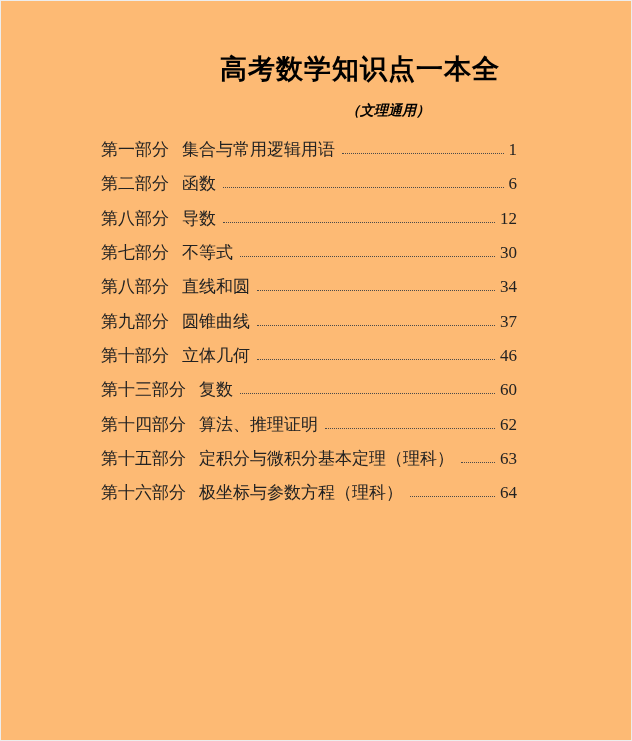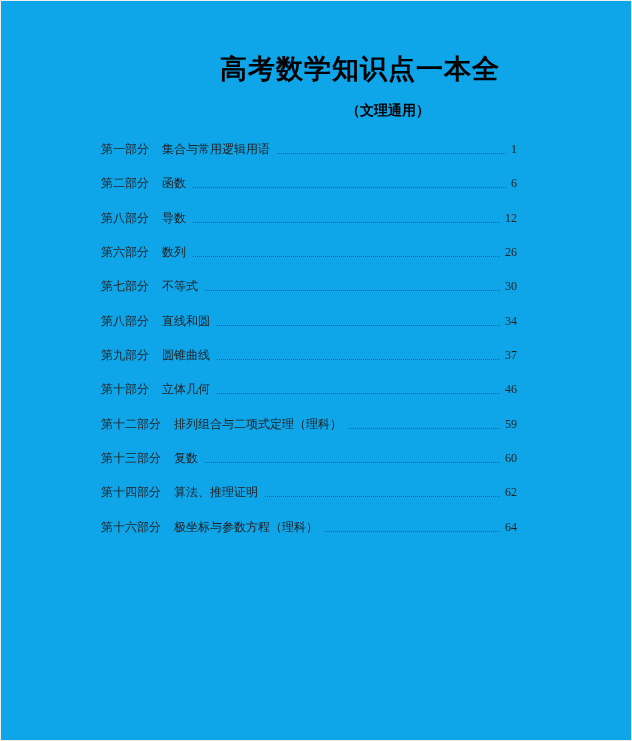--- a/index.html
+++ b/index.html
@@ -5,21 +5,21 @@
   html, body {
     margin: 0;
     padding: 0;
     background: #ffffff;
   }
   .page {
     position: relative;
     width: 632px;
     height: 741px;
     box-sizing: border-box;
-    background: #0ea5e9;
+    background: #fdba74;
     border: 1px solid #ededed;
     overflow: hidden;
     font-family: "Liberation Serif", "DejaVu Serif", serif;
     color: #1a1a1a;
   }
   .doc-title {
     position: absolute;
     top: 50px;
     left: 0;
     right: 0;
@@ -37,32 +37,33 @@
     top: 101px;
     left: 0;
     right: 0;
     padding-left: 144px;
     text-align: center;
     font-family: "Liberation Sans", "DejaVu Sans", sans-serif;
     font-weight: bold;
     font-size: 14px;
     color: #000000;
     white-space: nowrap;
+    font-style: italic;
   }
   .toc {
     position: absolute;
     top: 141px;
     left: 100px;
     right: 114px;
   }
   .toc-row {
     display: flex;
     align-items: flex-start;
     height: 34.35px;
-    font-size: 12px;
+    font-size: 17px;
     line-height: 15px;
     color: #222222;
   }
   .toc-part {
     white-space: nowrap;
     margin-right: 13px;
   }
   .toc-entry-title {
     white-space: nowrap;
   }
@@ -103,26 +104,20 @@
 
     <div class="toc-row">
       <span class="toc-part">第八部分</span>
       <span class="toc-entry-title">导数</span>
       <span class="toc-leader"></span>
       <span class="toc-page">12</span>
     </div>
 
 
 
-    <div class="toc-row">
-      <span class="toc-part">第六部分</span>
-      <span class="toc-entry-title">数列</span>
-      <span class="toc-leader"></span>
-      <span class="toc-page">26</span>
-    </div>
 
     <div class="toc-row">
       <span class="toc-part">第七部分</span>
       <span class="toc-entry-title">不等式</span>
       <span class="toc-leader"></span>
       <span class="toc-page">30</span>
     </div>
 
     <div class="toc-row">
       <span class="toc-part">第八部分</span>
@@ -139,41 +134,41 @@
     </div>
 
     <div class="toc-row">
       <span class="toc-part">第十部分</span>
       <span class="toc-entry-title">立体几何</span>
       <span class="toc-leader"></span>
       <span class="toc-page">46</span>
     </div>
 
 
-    <div class="toc-row">
-      <span class="toc-part">第十二部分</span>
-      <span class="toc-entry-title">排列组合与二项式定理（理科）</span>
-      <span class="toc-leader"></span>
-      <span class="toc-page">59</span>
-    </div>
 
     <div class="toc-row">
       <span class="toc-part">第十三部分</span>
       <span class="toc-entry-title">复数</span>
       <span class="toc-leader"></span>
       <span class="toc-page">60</span>
     </div>
 
     <div class="toc-row">
       <span class="toc-part">第十四部分</span>
       <span class="toc-entry-title">算法、推理证明</span>
       <span class="toc-leader"></span>
       <span class="toc-page">62</span>
     </div>
 
+    <div class="toc-row">
+      <span class="toc-part">第十五部分</span>
+      <span class="toc-entry-title">定积分与微积分基本定理（理科）</span>
+      <span class="toc-leader"></span>
+      <span class="toc-page">63</span>
+    </div>
 
     <div class="toc-row">
       <span class="toc-part">第十六部分</span>
       <span class="toc-entry-title">极坐标与参数方程（理科）</span>
       <span class="toc-leader"></span>
       <span class="toc-page">64</span>
     </div>
   </div>
 
 </div>

